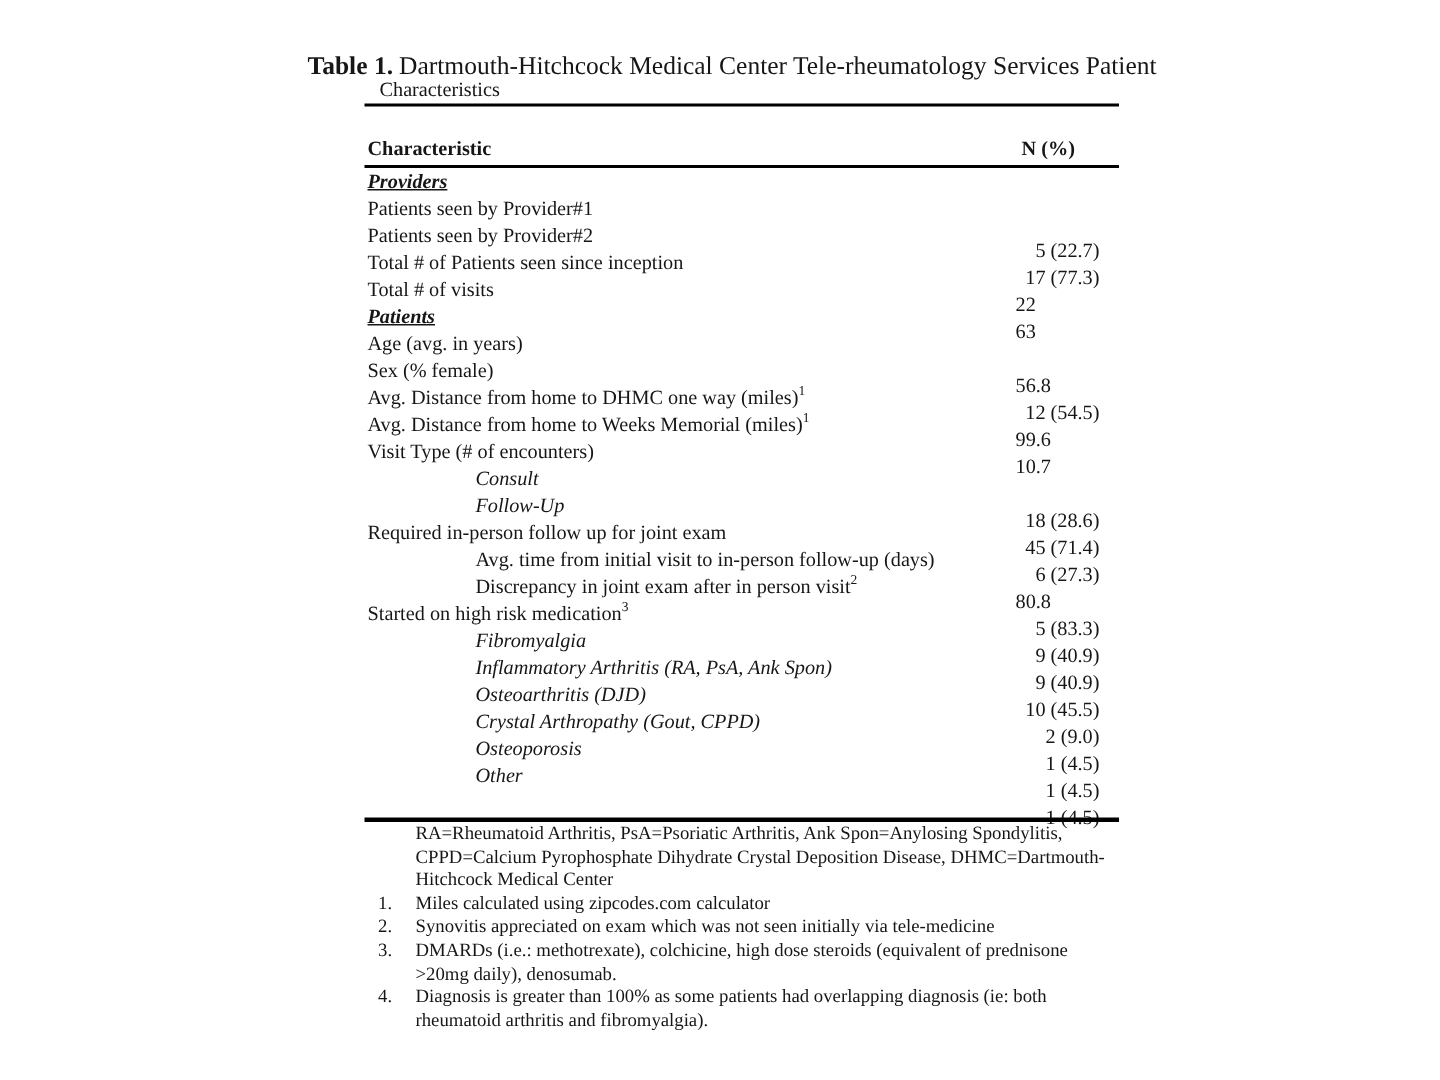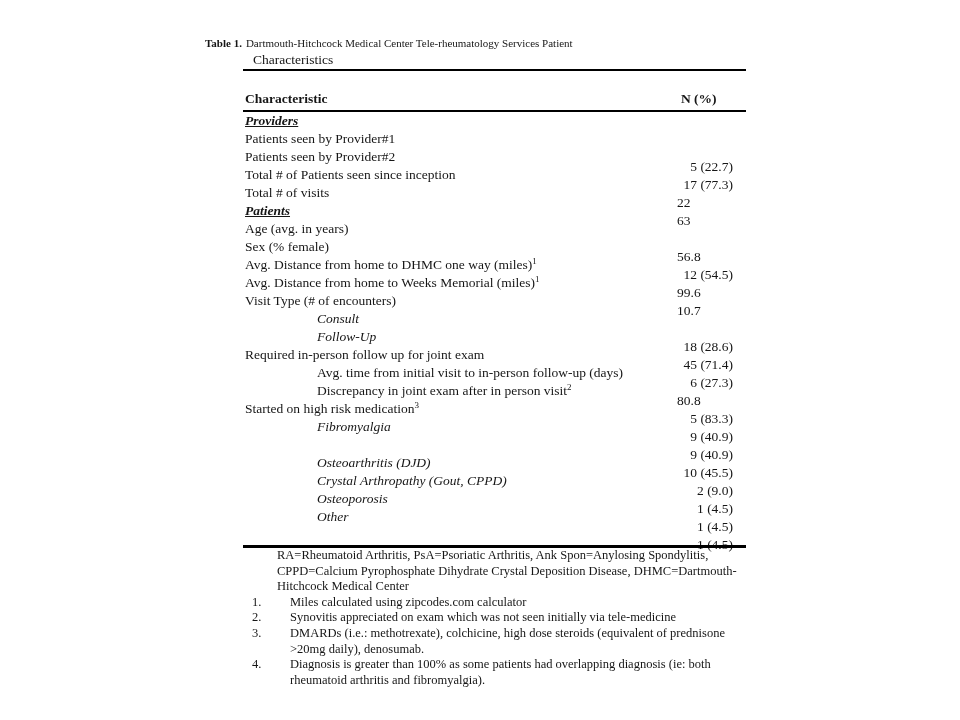--- a/index.html
+++ b/index.html
@@ -2,21 +2,21 @@
 <html><head>
 <meta charset="utf-8">
 <style>
   html,body { margin:0; padding:0; background:#e8e8e8; }
   .slide {
     position:relative; width:960px; height:720px; margin:0 auto;
     background:#ffffff; overflow:hidden;
     font-family:"Liberation Serif", serif; color:#161616;
   }
   
-  .tbl-title { position:absolute; left:205px; top:35px; font-size:11px; line-height:17px; white-space:nowrap; }
+  .tbl-title { position:absolute; left:205px; top:35px; font-size:17px; line-height:17px; white-space:nowrap; }
   .tbl-title .tlabel { font-weight:bold; margin-right:4px; }
   .tbl-title2 { position:absolute; left:253px; top:52px; font-size:13.5px; white-space:nowrap; }
   
   .rule { position:absolute; left:243px; width:503px; background:#000000; }
   .rule-top    { top:69px;  height:2px; }
   .rule-head   { top:110px; height:2px; }
   .rule-bottom { top:545px; height:3px; }
   
   .thead { position:absolute; left:243px; top:91px; width:503px; height:19px; font-size:13.5px; font-weight:bold; }
   .thead .col-char { position:absolute; left:2px; top:0; white-space:nowrap; }
@@ -30,21 +30,21 @@
   .trow.section .tlabel { font-weight:bold; font-style:italic; text-decoration:underline; }
   .trow sup { font-size:9px; line-height:0; }
   .tvalue { position:absolute; left:434px; top:12px; width:56px;margin-top:16px; }
   .tvalue.paren { text-align:right; }
   .tvalue.plain { text-align:left; }
   
   .footnotes { position:absolute; left:243px; top:548px; width:510px; font-size:12.5px; line-height:15.6px; }
   .abbr-line { margin-left:34px; white-space:nowrap; }
   .note { position:relative; padding-left:34px; }
   .note .num { position:absolute; left:9px; top:0; }
-  .note-line { white-space:nowrap;margin-left:13px; }
+  .note-line { white-space:nowrap; }
 </style>
 </head>
 <body>
 
 <div class="slide">
 
   <div class="tbl-title">
     <span class="tlabel">Table 1.</span><span>Dartmouth-Hitchcock Medical Center Tele-rheumatology Services Patient</span>
   </div>
   <div class="tbl-title2">Characteristics</div>
@@ -70,21 +70,21 @@
       <div class="trow row"><span class="tlabel">Avg. Distance from home to  DHMC one way (miles)<sup>1</sup></span><span class="tvalue plain">99.6</span></div>
       <div class="trow row"><span class="tlabel">Avg. Distance from home to Weeks Memorial (miles)<sup>1</sup></span><span class="tvalue plain">10.7</span></div>
       <div class="trow row"><span class="tlabel">Visit Type (# of encounters)</span></div>
       <div class="trow indent-italic"><span class="tlabel">Consult</span><span class="tvalue paren">18 (28.6)</span></div>
       <div class="trow indent-italic"><span class="tlabel">Follow-Up</span><span class="tvalue paren">45 (71.4)</span></div>
       <div class="trow row"><span class="tlabel">Required in-person follow up for joint exam</span><span class="tvalue paren">6 (27.3)</span></div>
       <div class="trow indent"><span class="tlabel">Avg. time from initial visit to in-person follow-up (days)</span><span class="tvalue plain">80.8</span></div>
       <div class="trow indent"><span class="tlabel">Discrepancy in joint exam after in person visit<sup>2</sup></span><span class="tvalue paren">5 (83.3)</span></div>
       <div class="trow row"><span class="tlabel">Started on high risk medication<sup>3</sup></span><span class="tvalue paren">9 (40.9)</span></div>
       <div class="trow indent-italic"><span class="tlabel">Fibromyalgia</span><span class="tvalue paren">9 (40.9)</span></div>
-      <div class="trow indent-italic"><span class="tvalue paren">10 (45.5)</span></div>
+      <div class="trow indent-italic"><span class="tlabel">Inflammatory Arthritis (RA, PsA, Ank Spon)</span><span class="tvalue paren">10 (45.5)</span></div>
       <div class="trow indent-italic"><span class="tlabel">Osteoarthritis (DJD)</span><span class="tvalue paren">2 (9.0)</span></div>
       <div class="trow indent-italic"><span class="tlabel">Crystal Arthropathy (Gout, CPPD)</span><span class="tvalue paren">1 (4.5)</span></div>
       <div class="trow indent-italic"><span class="tlabel">Osteoporosis</span><span class="tvalue paren">1 (4.5)</span></div>
       <div class="trow indent-italic"><span class="tlabel">Other</span><span class="tvalue paren">1 (4.5)</span></div>
     </div>
 
   <div class="rule rule-bottom"></div>
 
   <div class="footnotes">
     <div>

